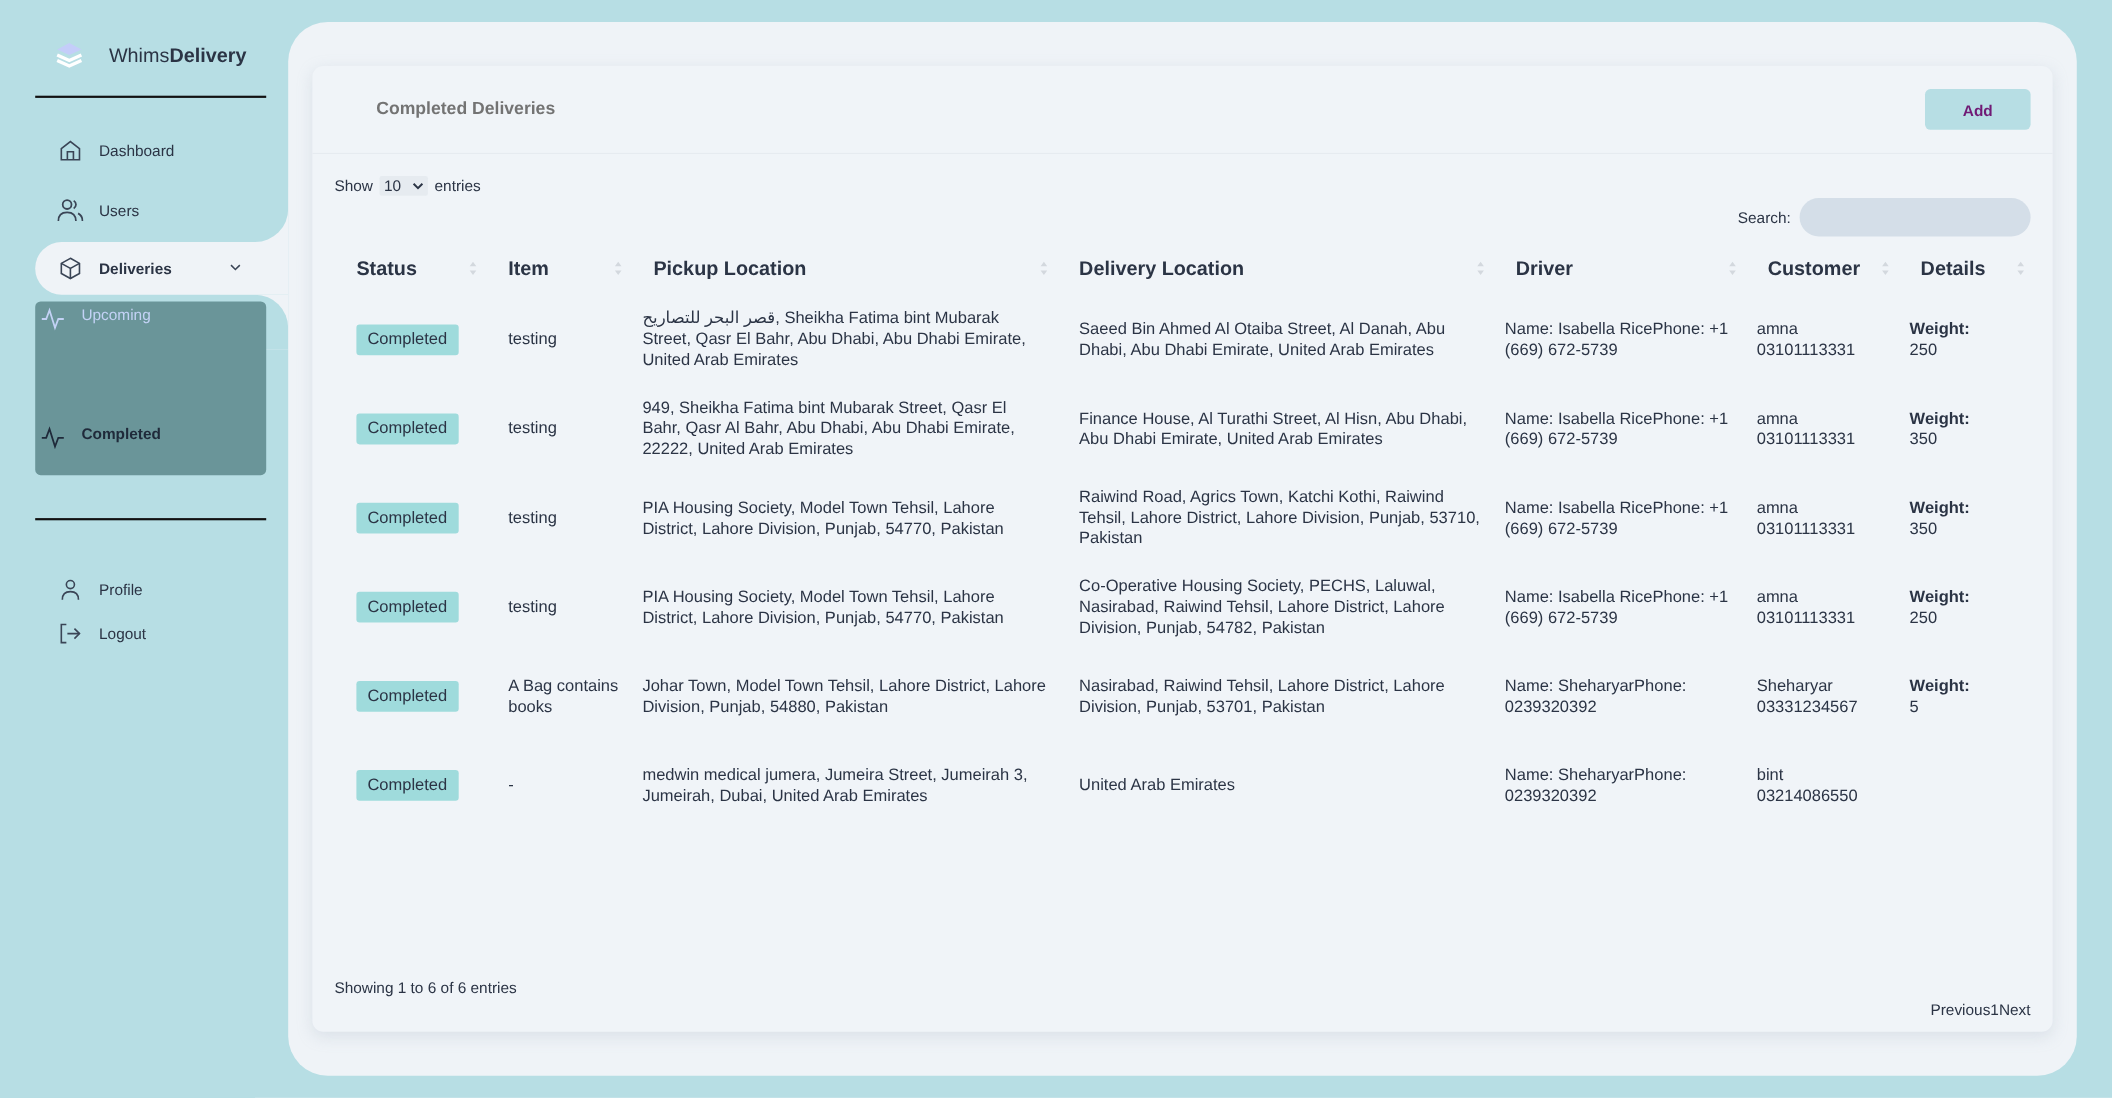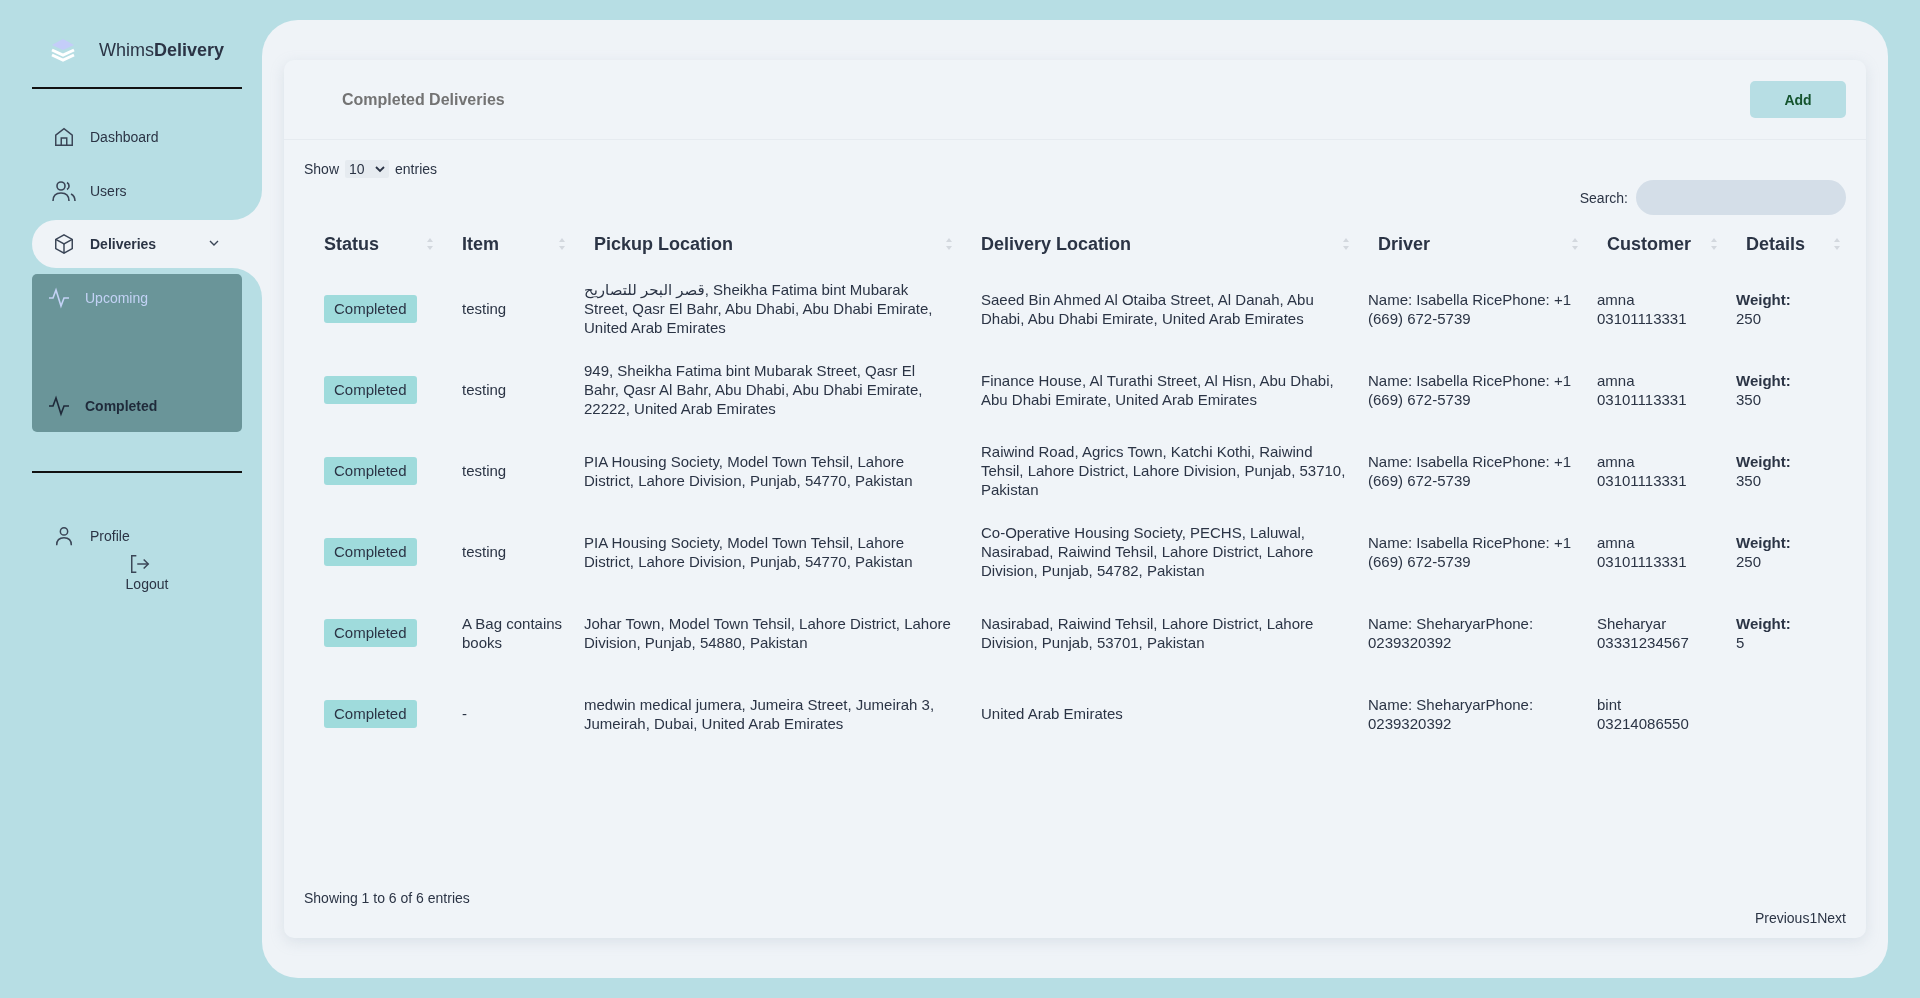--- a/index.html
+++ b/index.html
@@ -19,31 +19,31 @@
     .divider { position: absolute; left: 32px; width: 210px; height: 1.5px; background: #111; }
     .nav-item { position: absolute; left: 32px; width: 210px; height: 48px; display: flex; align-items: center; padding-left: 20px; font-size: 14px; color: #2b3445; cursor: pointer; }
     .nav-item .ico { width: 24px; height: 24px; margin-right: 14px; display: flex; align-items: center; justify-content: center; }
     .nav-item .chev { position: absolute; right: 22px; top: 17px; width: 12px; height: 12px; }
     .nav-active { left: 32px; width: 230px; background: #eff3f7; border-radius: 26px 0 0 26px; font-weight: 600; align-items: center; }
     .nav-active-wrap-top { position: absolute; left: 200px; top: 170px; width: 62px; height: 50px; background: #b7dee4; border-bottom-right-radius: 30px; }
     .nav-active-wrap-top-bg { position: absolute; left: 200px; top: 170px; width: 62px; height: 50px; background: #eff3f7; }
     .nav-active-wrap-bot-bg { position: absolute; left: 200px; top: 268px; width: 62px; height: 50px; background: #eff3f7; }
     .nav-active-wrap-bot { position: absolute; left: 200px; top: 268px; width: 62px; height: 50px; background: #b7dee4; border-top-right-radius: 30px; }
     .submenu { position: absolute; left: 32px; top: 274px; width: 210px; height: 158px; background: #6a9599; border-radius: 5px; }
-    .sub-item { position: absolute; left: 0; width: 210px; height: 40px; display: flex; align-items: center; padding-left: 15px; font-size: 14px; cursor: pointer; }
+    .sub-item { position: absolute; left: 0; width: 210px; height: 40px; display: flex; padding-left: 4px; font-size: 14px; cursor: pointer; }
     .sub-item .ico { width: 24px; height: 24px; margin-right: 14px; }
     .sub-item.dim { color: #c3d2f5; }
     .sub-item.cur { color: #1f2a3a; font-weight: 600; }
 
     
     .main { position: absolute; left: 262px; top: 20px; width: 1626px; height: 958px; background: #eff3f7; border-radius: 36px; }
     .card { position: absolute; left: 22px; top: 40px; width: 1582px; height: 878px; background: #f0f4f8; border-radius: 10px; box-shadow: 0 4px 14px rgba(160,175,190,0.25); }
     .card-header { position: absolute; left: 0; top: 0; width: 100%; height: 80px; border-bottom: 1px solid #e6ebf0; }
     .card-title { position: absolute; left: 20px; top: 31px; font-size: 16px; font-weight: 600; color: #737373; margin-left: 38px; }
-    .add-btn { position: absolute; right: 20px; top: 21px; width: 96px; height: 37px; background: #b7dee4; border: none; border-radius: 5px; font-size: 14px; font-weight: 600; color: #14532d; cursor: pointer; font-family: inherit; }
+    .add-btn { position: absolute; right: 20px; top: 21px; width: 96px; height: 37px; background: #b7dee4; border: none; border-radius: 5px; font-size: 14px; font-weight: 600; color: #701a75; cursor: pointer; font-family: inherit; }
     .length { position: absolute; left: 20px; top: 100px; font-size: 14px; display: flex; align-items: center; gap: 6px; color: #2b3445; }
     .length .sel { background: #e6ebf0; padding: 2px 4px; width: 44px; height: 18px; font-size: 14px; display: flex; align-items: center; justify-content: space-between; border-radius: 2px; }
     .search { position: absolute; right: 20px; top: 120px; display: flex; align-items: center; gap: 8px; font-size: 14px; }
     .search .input { width: 210px; height: 35px; border-radius: 18px; background: #d4dee8; border: none; }
 
     table { position: absolute; left: 20px; top: 160px; width: 1545px; border-collapse: collapse; font-size: 15px; color: #2b3445; }
     th { text-align: left; font-weight: 600; font-size: 18px; height: 48px; padding: 0 20px; position: relative; }
     th .sort { position: absolute; right: 8px; top: 17px; width: 8px; height: 14px; }
     td { padding: 6px 10px 6px 20px; line-height: 19px; vertical-align: middle; height: 81px; }
     td.addr { padding-left: 10px; }
@@ -129,21 +129,21 @@
 
   <div class="nav-item" style="top:512px;">
     <span class="ico">
       <svg width="22" height="22" viewBox="0 0 24 24" fill="none" stroke="#3a4556" stroke-width="1.6">
           <circle cx="12" cy="7" r="4"></circle>
           <path d="M4 22 C4 16 8 14 12 14 C16 14 20 16 20 22"></path>
         </svg>
     </span>
     <span>Profile</span>
   </div>
-  <div class="nav-item" style="top:552px;flex-direction:column;">
+  <div class="nav-item" style="top:552px;">
     <span class="ico">
       <svg width="22" height="22" viewBox="0 0 24 24" fill="none" stroke="#3a4556" stroke-width="1.6">
           <path d="M8 3 H3 V21 H8"></path>
           <path d="M9 12 H21"></path>
           <path d="M16 7 L21 12 L16 17"></path>
         </svg>
     </span>
     <span>Logout</span>
   </div>
 </div>

